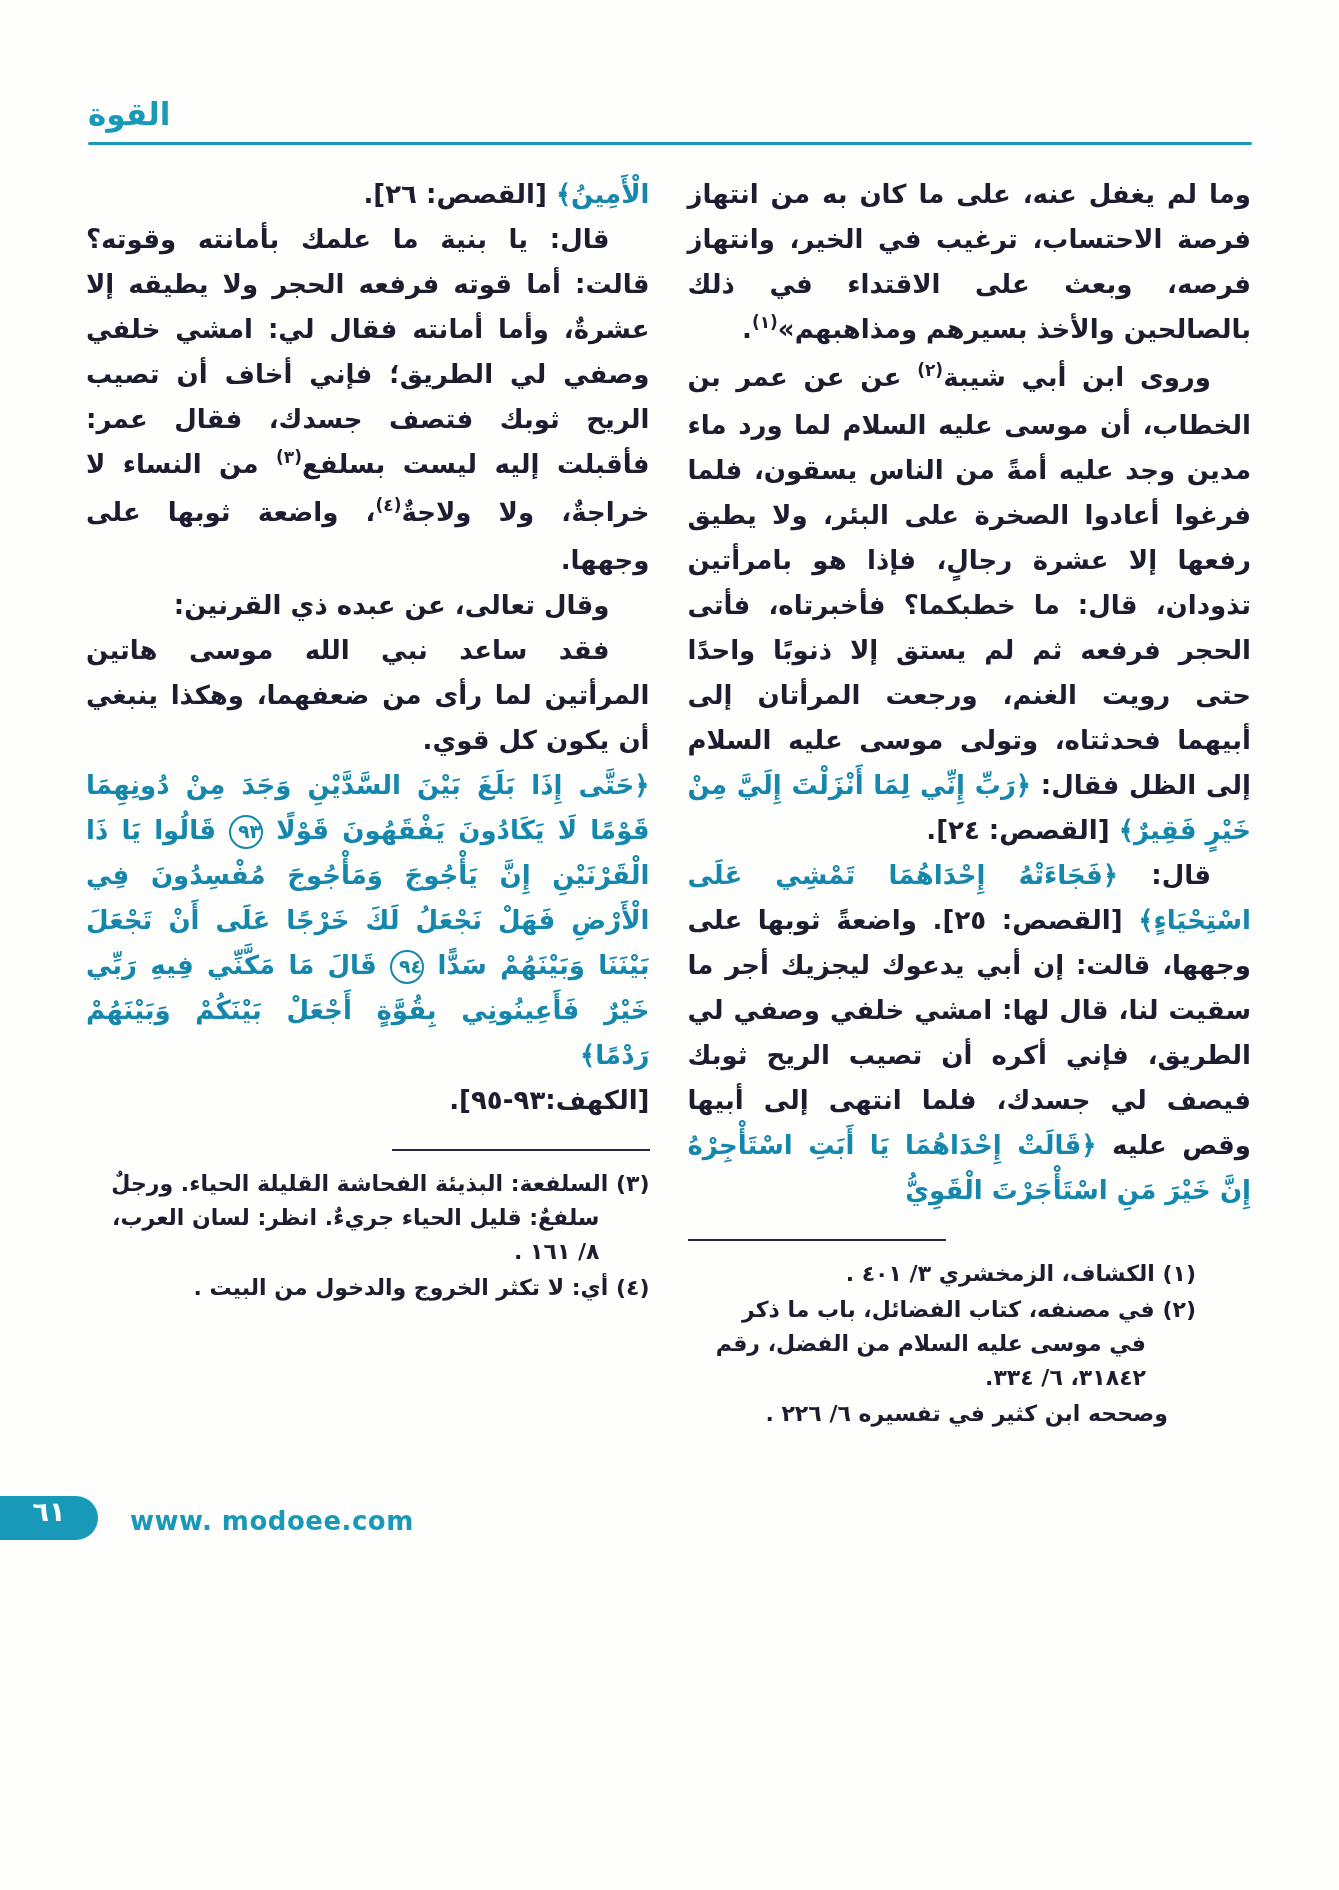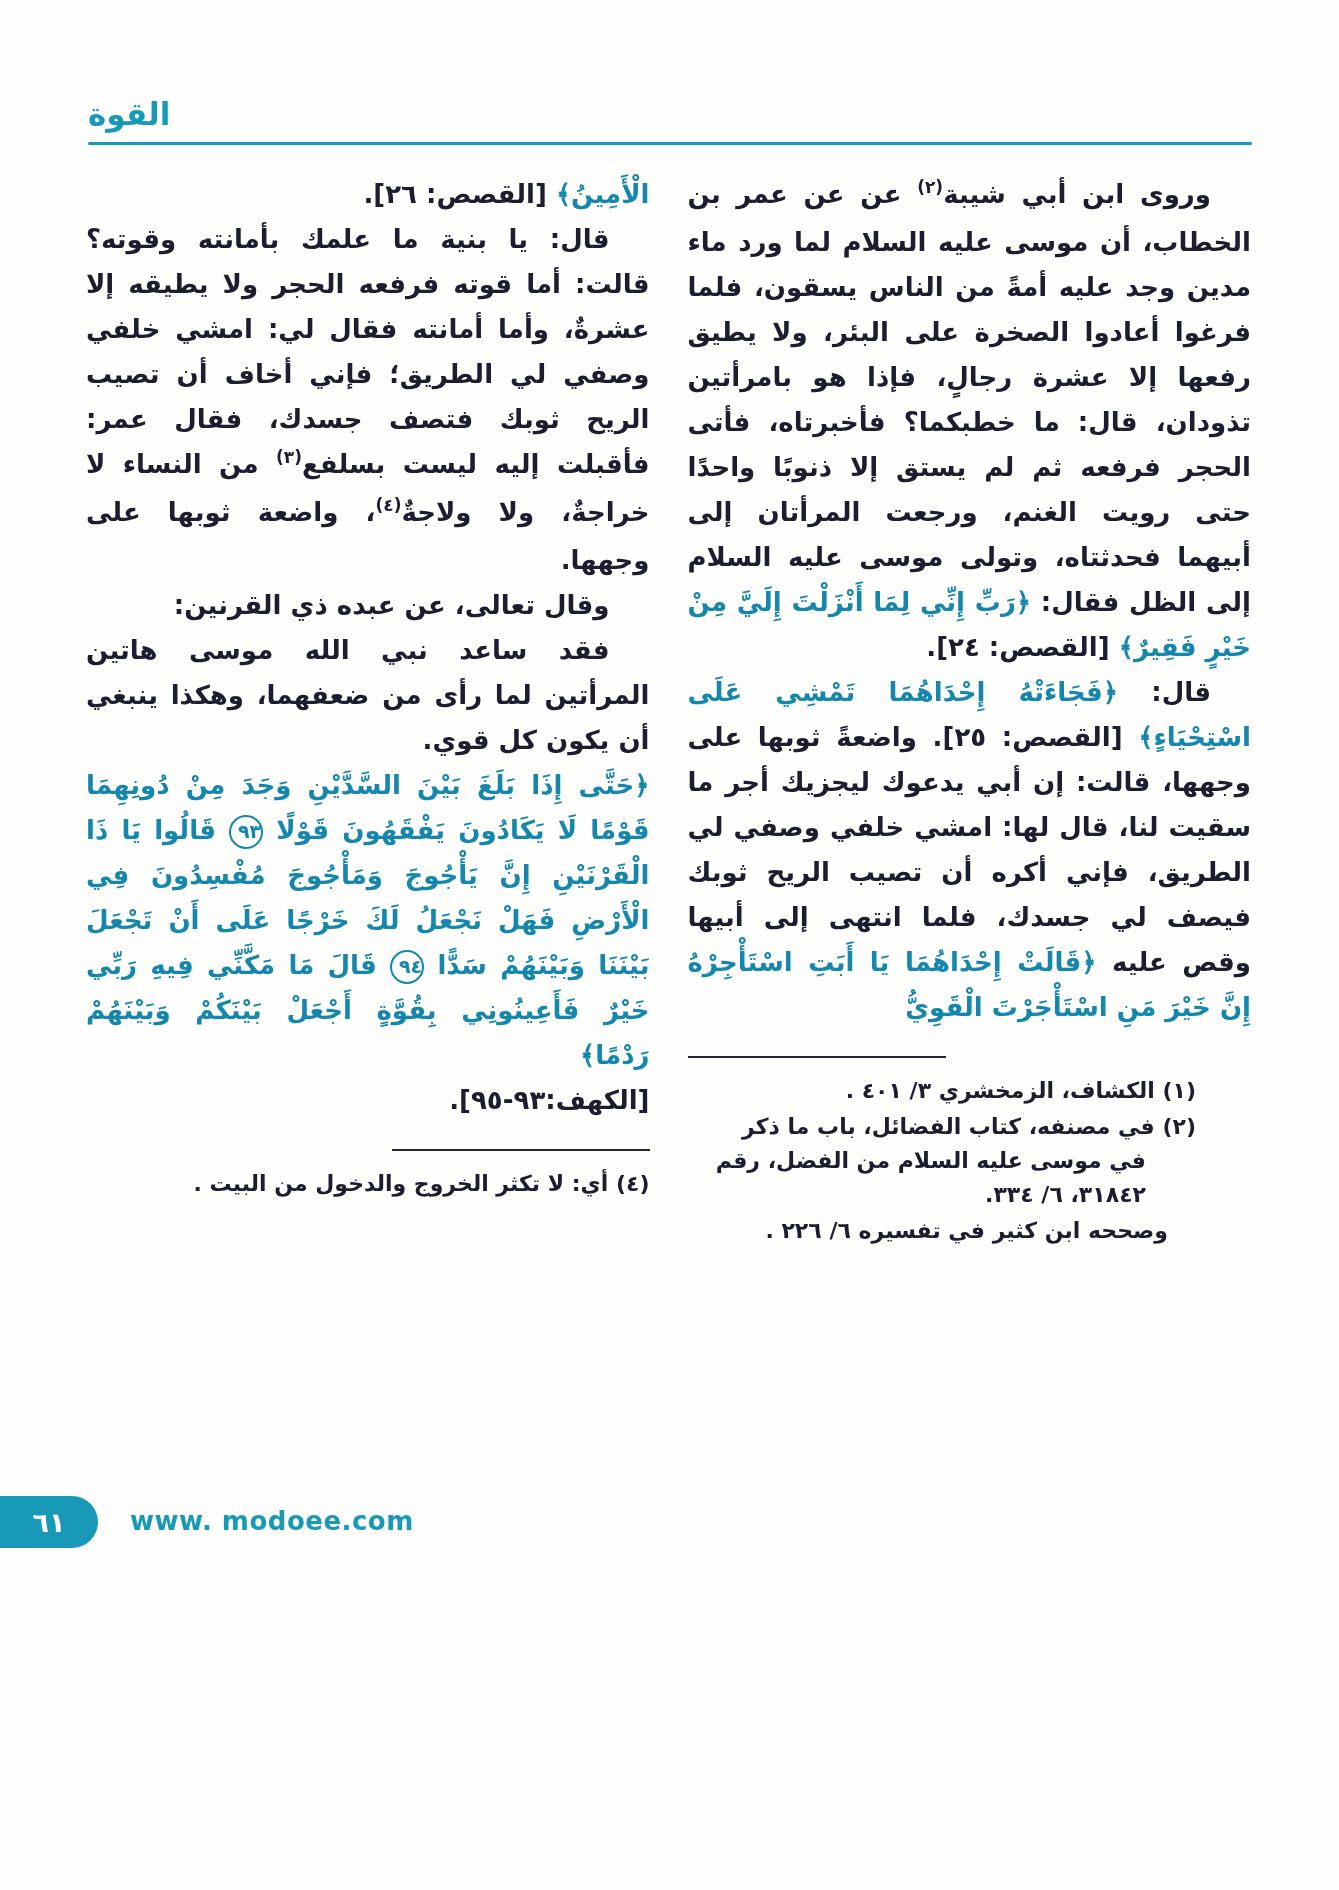--- a/index.html
+++ b/index.html
@@ -53,43 +53,44 @@
   .footnote{
     text-align:right;
     padding-right:50px;text-indent:-50px;
     margin-bottom:2px;
   }
   .footnote.cont{padding-right:28px;text-indent:0;}
   .col-right .footnote{margin-right:55px;margin-left:24px;}
   .fn-marker{white-space:pre;}
   .page-badge{
     position:absolute;left:0;top:1496px;
-    width:98px;height:52px;
+    width:98px;height:44px;
     background:var(--accent);
     border-radius:0 26px 26px 0;
-    display:flex;align-items:center;justify-content:center;
+    display:flex;justify-content:center;
     color:#ffffff;font-size:27px;font-weight:700;
   }
   .website{
     position:absolute;left:130px;top:1506px;
     direction:ltr;color:var(--accent);
     font-size:26px;font-weight:700;letter-spacing:0.5px;
   }
 </style>
 </head>
 <body>
 
 <div class="page">
 
   <div class="header-title">القوة</div>
   <div class="header-rule"></div>
 
   <main class="columns">
     <section class="col col-right">
       <div class="col-body">
+          <p class="para"><span class="seg">وما لم يغفل عنه، على ما كان به من انتهاز فرصة الاحتساب، ترغيب في الخير، وانتهاز فرصه، وبعث على الاقتداء في ذلك بالصالحين والأخذ بسيرهم ومذاهبهم»</span><span class="seg ref">(١)</span><span class="seg">.</span></p>
           <p class="para indent"><span class="seg">وروى ابن أبي شيبة</span><span class="seg ref">(٢)</span><span class="seg"> عن عن عمر بن الخطاب، أن موسى عليه السلام لما ورد ماء مدين وجد عليه أمةً من الناس يسقون، فلما فرغوا أعادوا الصخرة على البئر، ولا يطيق رفعها إلا عشرة رجالٍ، فإذا هو بامرأتين تذودان، قال: ما خطبكما؟ فأخبرتاه، فأتى الحجر فرفعه ثم لم يستق إلا ذنوبًا واحدًا حتى رويت الغنم، ورجعت المرأتان إلى أبيهما فحدثتاه، وتولى موسى عليه السلام إلى الظل فقال: </span><span class="seg verse">﴿رَبِّ إِنِّي لِمَا أَنْزَلْتَ إِلَيَّ مِنْ خَيْرٍ فَقِيرٌ﴾</span><span class="seg"> [القصص: ٢٤].</span></p>
           <p class="para indent"><span class="seg">قال: </span><span class="seg verse">﴿فَجَاءَتْهُ إِحْدَاهُمَا تَمْشِي عَلَى اسْتِحْيَاءٍ﴾</span><span class="seg"> [القصص: ٢٥]. واضعةً ثوبها على وجهها، قالت: إن أبي يدعوك ليجزيك أجر ما سقيت لنا، قال لها: امشي خلفي وصفي لي الطريق، فإني أكره أن تصيب الريح ثوبك فيصف لي جسدك، فلما انتهى إلى أبيها وقص عليه </span><span class="seg verse">﴿قَالَتْ إِحْدَاهُمَا يَا أَبَتِ اسْتَأْجِرْهُ إِنَّ خَيْرَ مَنِ اسْتَأْجَرْتَ الْقَوِيُّ</span></p>
         </div>
       <div class="fn-sep"></div>
       <div class="fn-list">
           <div class="footnote"><span class="fn-marker">(١) </span>الكشاف، الزمخشري ٣/ ٤٠١ .</div>
           <div class="footnote"><span class="fn-marker">(٢) </span>في مصنفه، كتاب الفضائل، باب ما ذكر في موسى عليه السلام من الفضل، رقم ٣١٨٤٢، ٦/ ٣٣٤.</div>
           <div class="footnote cont">وصححه ابن كثير في تفسيره ٦/ ٢٢٦ .</div>
         </div>
     </section>
@@ -97,20 +98,21 @@
       <div class="col-body">
           <p class="para"><span class="seg verse">الْأَمِينُ﴾</span><span class="seg"> [القصص: ٢٦].</span></p>
           <p class="para indent"><span class="seg">قال: يا بنية ما علمك بأمانته وقوته؟ قالت: أما قوته فرفعه الحجر ولا يطيقه إلا عشرةٌ، وأما أمانته فقال لي: امشي خلفي وصفي لي الطريق؛ فإني أخاف أن تصيب الريح ثوبك فتصف جسدك، فقال عمر: فأقبلت إليه ليست بسلفع</span><span class="seg ref">(٣)</span><span class="seg"> من النساء لا خراجةٌ، ولا ولاجةٌ</span><span class="seg ref">(٤)</span><span class="seg">، واضعة ثوبها على وجهها.</span></p>
           <p class="para indent"><span class="seg">وقال تعالى، عن عبده ذي القرنين:</span></p>
           <p class="para indent"><span class="seg">فقد ساعد نبي الله موسى هاتين المرأتين لما رأى من ضعفهما، وهكذا ينبغي أن يكون كل قوي.</span></p>
           <p class="para"><span class="seg verse">﴿حَتَّى إِذَا بَلَغَ بَيْنَ السَّدَّيْنِ وَجَدَ مِنْ دُونِهِمَا قَوْمًا لَا يَكَادُونَ يَفْقَهُونَ قَوْلًا </span><span class="seg ayah">٩٣</span><span class="seg verse"> قَالُوا يَا ذَا الْقَرْنَيْنِ إِنَّ يَأْجُوجَ وَمَأْجُوجَ مُفْسِدُونَ فِي الْأَرْضِ فَهَلْ نَجْعَلُ لَكَ خَرْجًا عَلَى أَنْ تَجْعَلَ بَيْنَنَا وَبَيْنَهُمْ سَدًّا </span><span class="seg ayah">٩٤</span><span class="seg verse"> قَالَ مَا مَكَّنِّي فِيهِ رَبِّي خَيْرٌ فَأَعِينُونِي بِقُوَّةٍ أَجْعَلْ بَيْنَكُمْ وَبَيْنَهُمْ رَدْمًا﴾</span></p>
           <p class="para"><span class="seg">[الكهف:٩٣-٩٥].</span></p>
         </div>
       <div class="fn-sep"></div>
       <div class="fn-list">
+          <div class="footnote"><span class="fn-marker">(٣) </span>السلفعة: البذيئة الفحاشة القليلة الحياء. ورجلٌ سلفعٌ: قليل الحياء جريءٌ. انظر: لسان العرب، ٨/ ١٦١ .</div>
           <div class="footnote"><span class="fn-marker">(٤) </span>أي: لا تكثر الخروج والدخول من البيت .</div>
         </div>
     </section>
   </main>
 
   <div class="page-badge">
     <span>٦١</span>
   </div>
   <div class="website">www. modoee.com</div>
 

